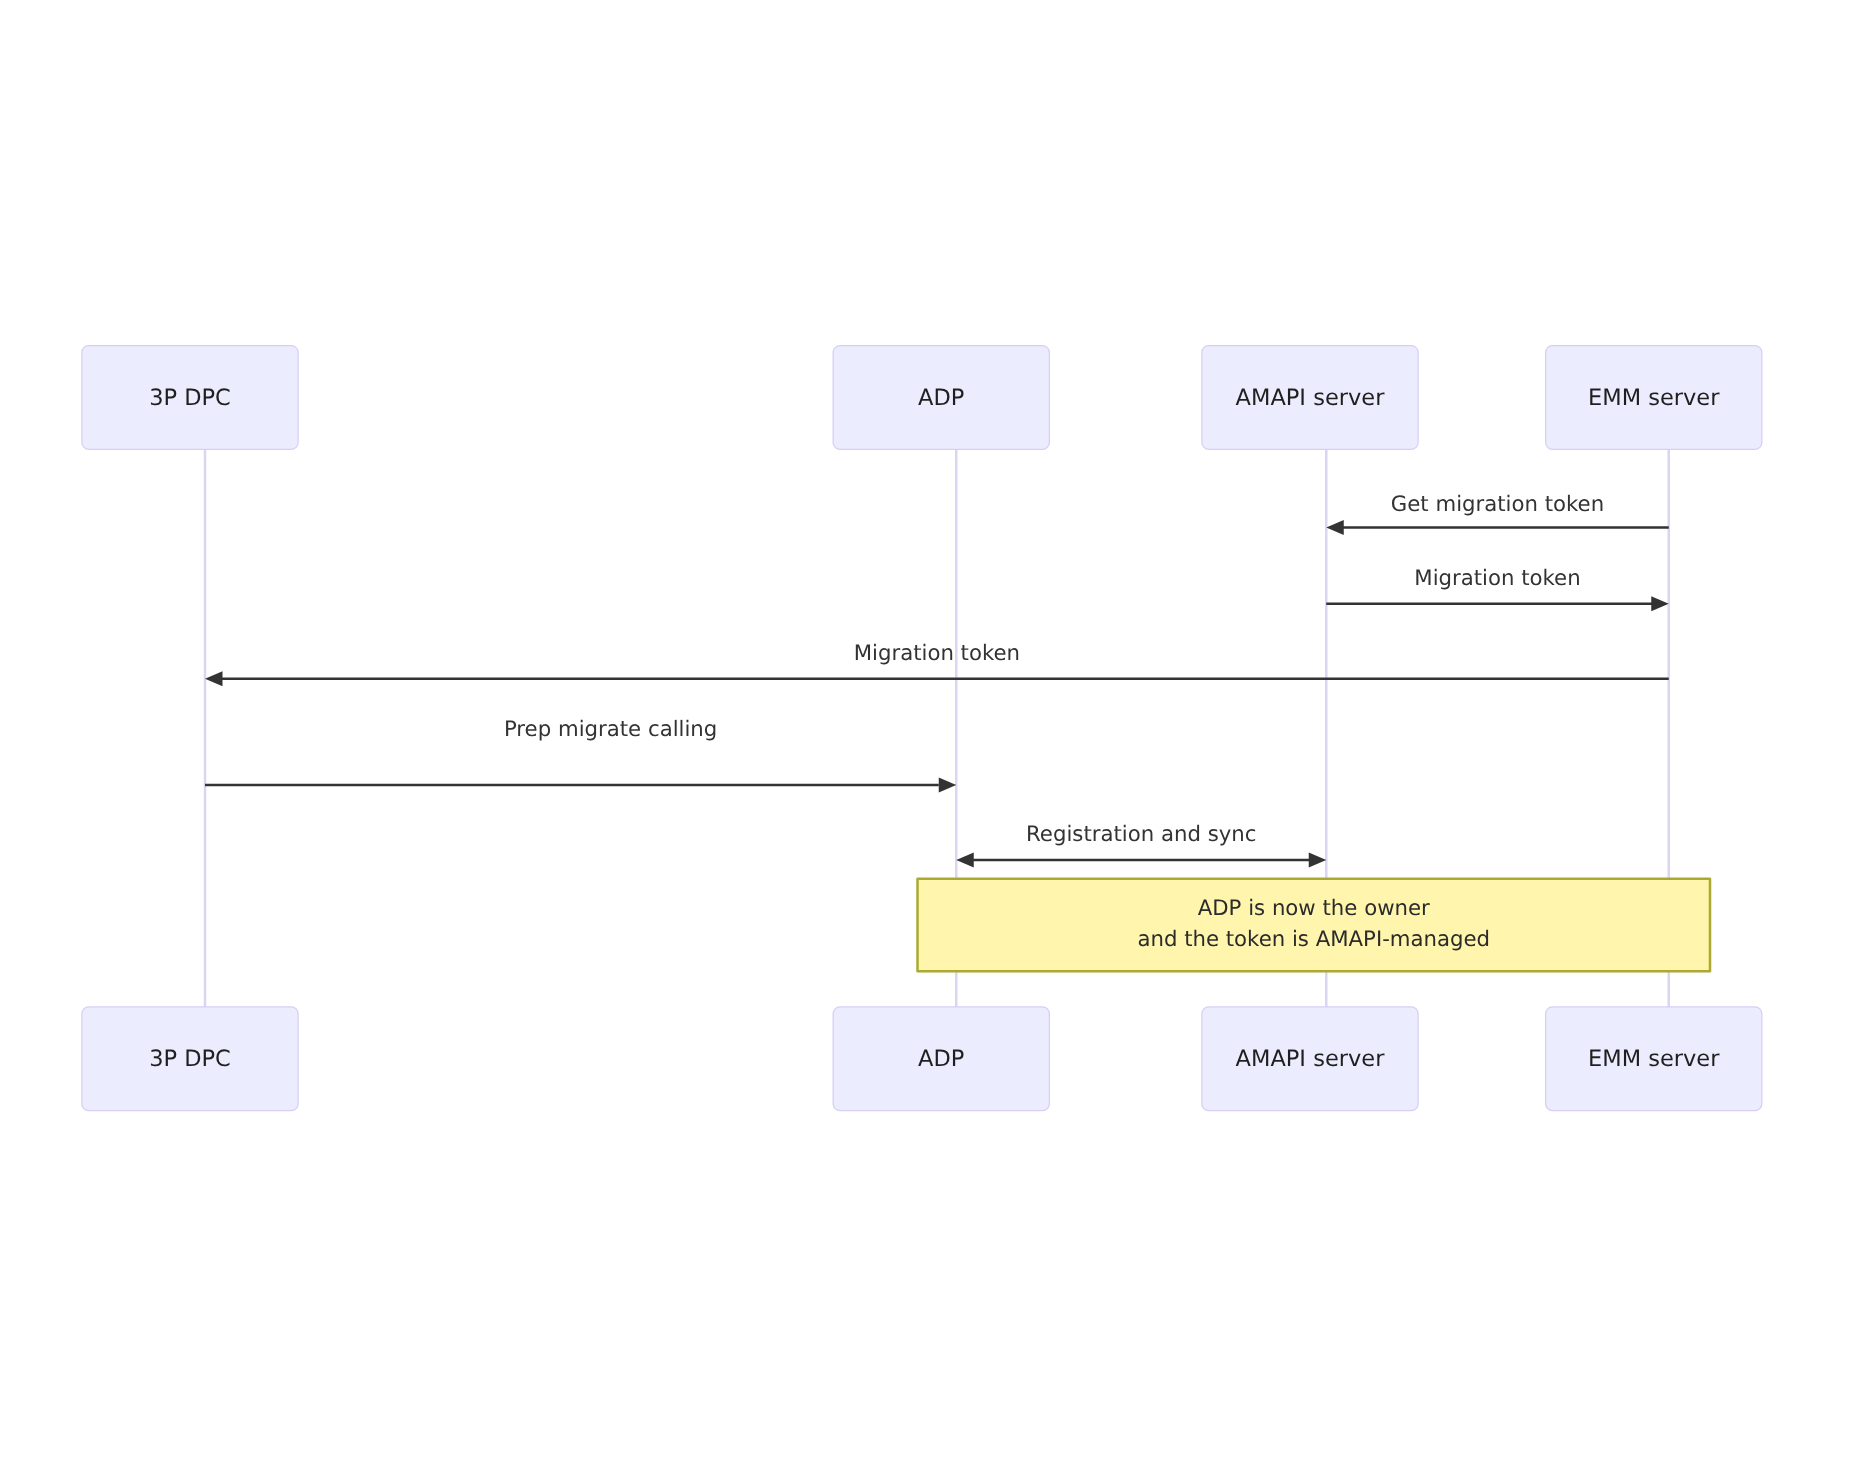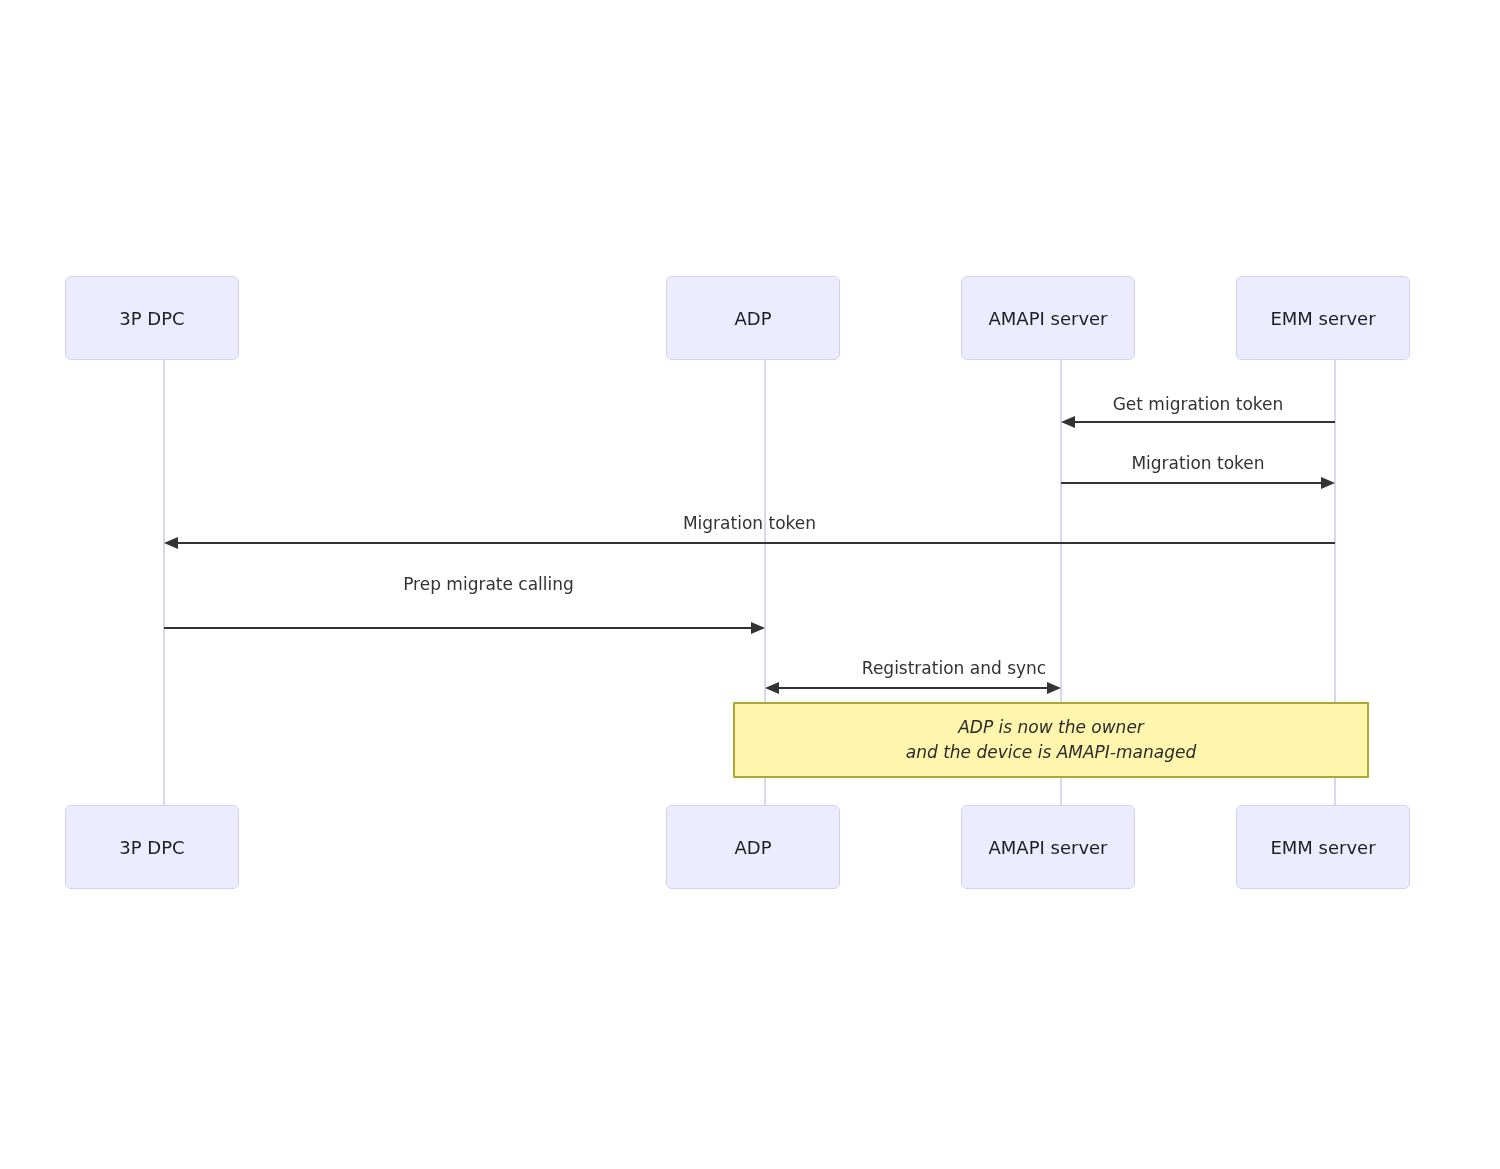--- a/index.html
+++ b/index.html
@@ -80,21 +80,20 @@
     border-radius: 1px;
     box-sizing: border-box;
     display: flex;
     flex-direction: column;
     align-items: center;
     justify-content: center;
     font-size: 17px;
     line-height: 25px;
     color: #2b2b2b;
     text-align: center;
-    font-style: italic;
   }
 </style>
 </head>
 <body>
 
 <div class="canvas">
 
   <div class="lifeline" style="left:163px;"></div>
   <div class="lifeline" style="left:764px;"></div>
   <div class="lifeline" style="left:1060px;"></div>
@@ -124,28 +123,28 @@
   <div class="msg-label" style="left:164px; top:511px; width:1171px;">Migration token</div>
   <div class="arrow-line" style="left:176px; top:542px; width:1159px;"></div>
   <div class="head left" style="left:164px; top:537px;"></div>
 
   <div class="msg-label" style="left:164px; top:572px; width:601px;margin-left:24px;">
     <div>Prep migrate calling</div>
   </div>
   <div class="arrow-line" style="left:164px; top:627px; width:587px;"></div>
   <div class="head right" style="left:751px; top:622px;"></div>
 
-  <div class="msg-label" style="left:765px; top:656px; width:296px;margin-left:41px;">Registration and sync</div>
+  <div class="msg-label" style="left:765px; top:656px; width:296px;">Registration and sync</div>
   <div class="arrow-line" style="left:777px; top:687px; width:272px;"></div>
   <div class="head left" style="left:765px; top:682px;"></div>
   <div class="head right" style="left:1047px; top:682px;"></div>
 
   <div class="note">
     <div>ADP is now the owner</div>
-    <div>and the device is AMAPI-managed</div>
+    <div>and the token is AMAPI-managed</div>
   </div>
 
   <div class="actor" style="left:65px; top:805px;">
     <span>3P DPC</span>
   </div>
   <div class="actor" style="left:666px; top:805px;">
     <span>ADP</span>
   </div>
   <div class="actor" style="left:961px; top:805px;">
     <span>AMAPI server</span>

